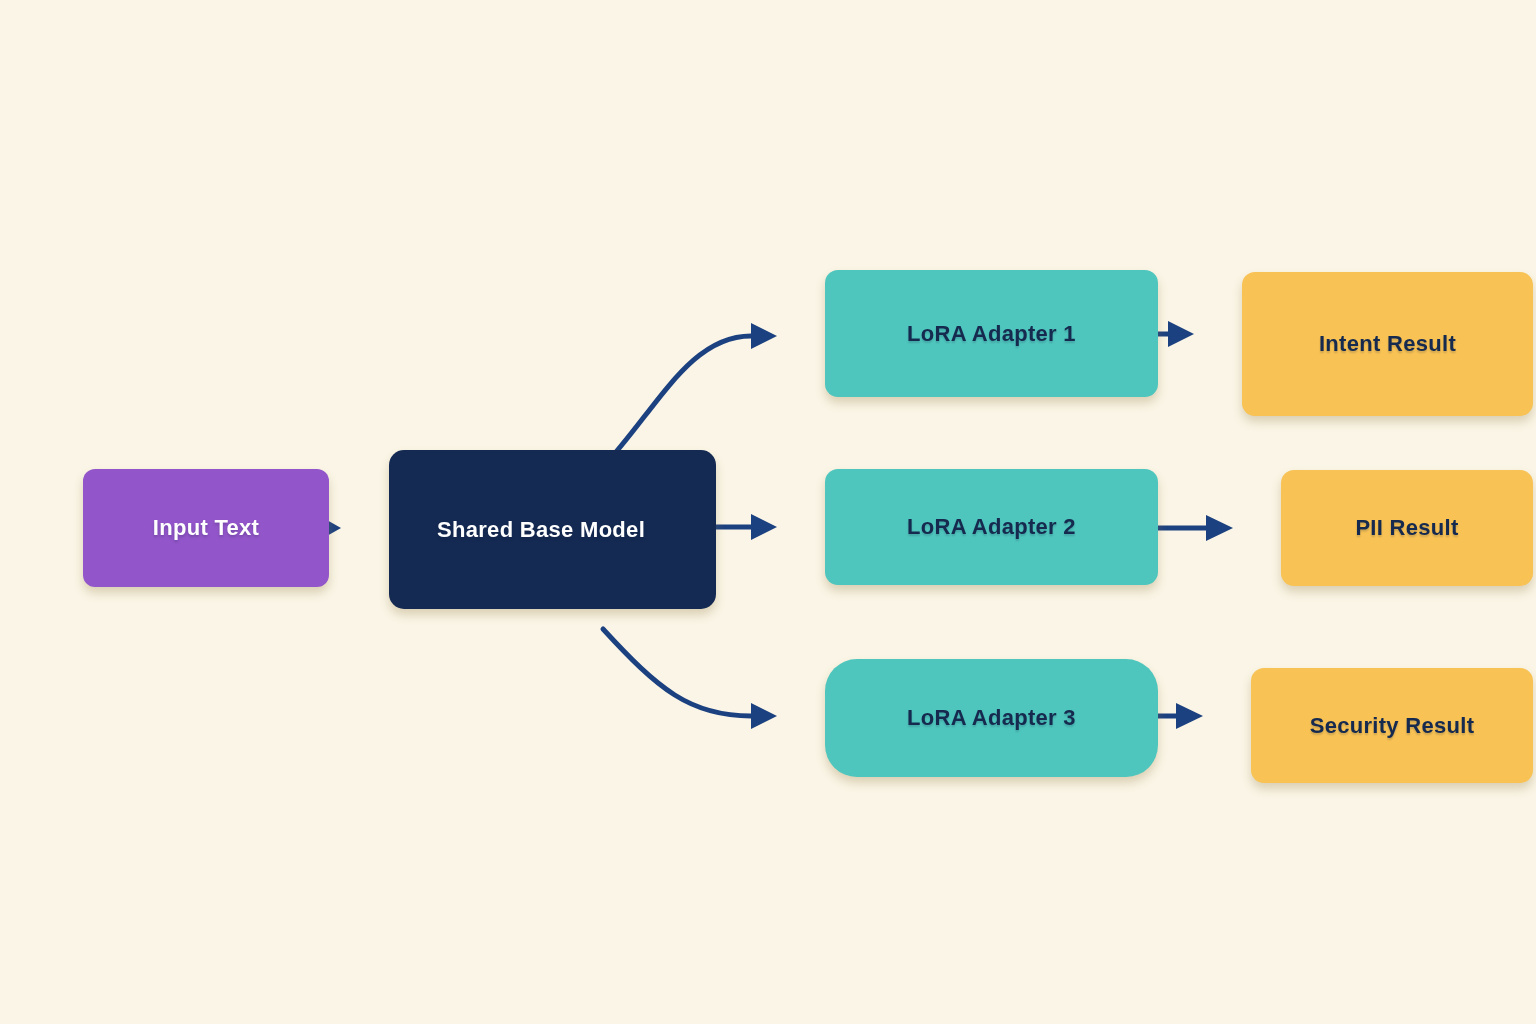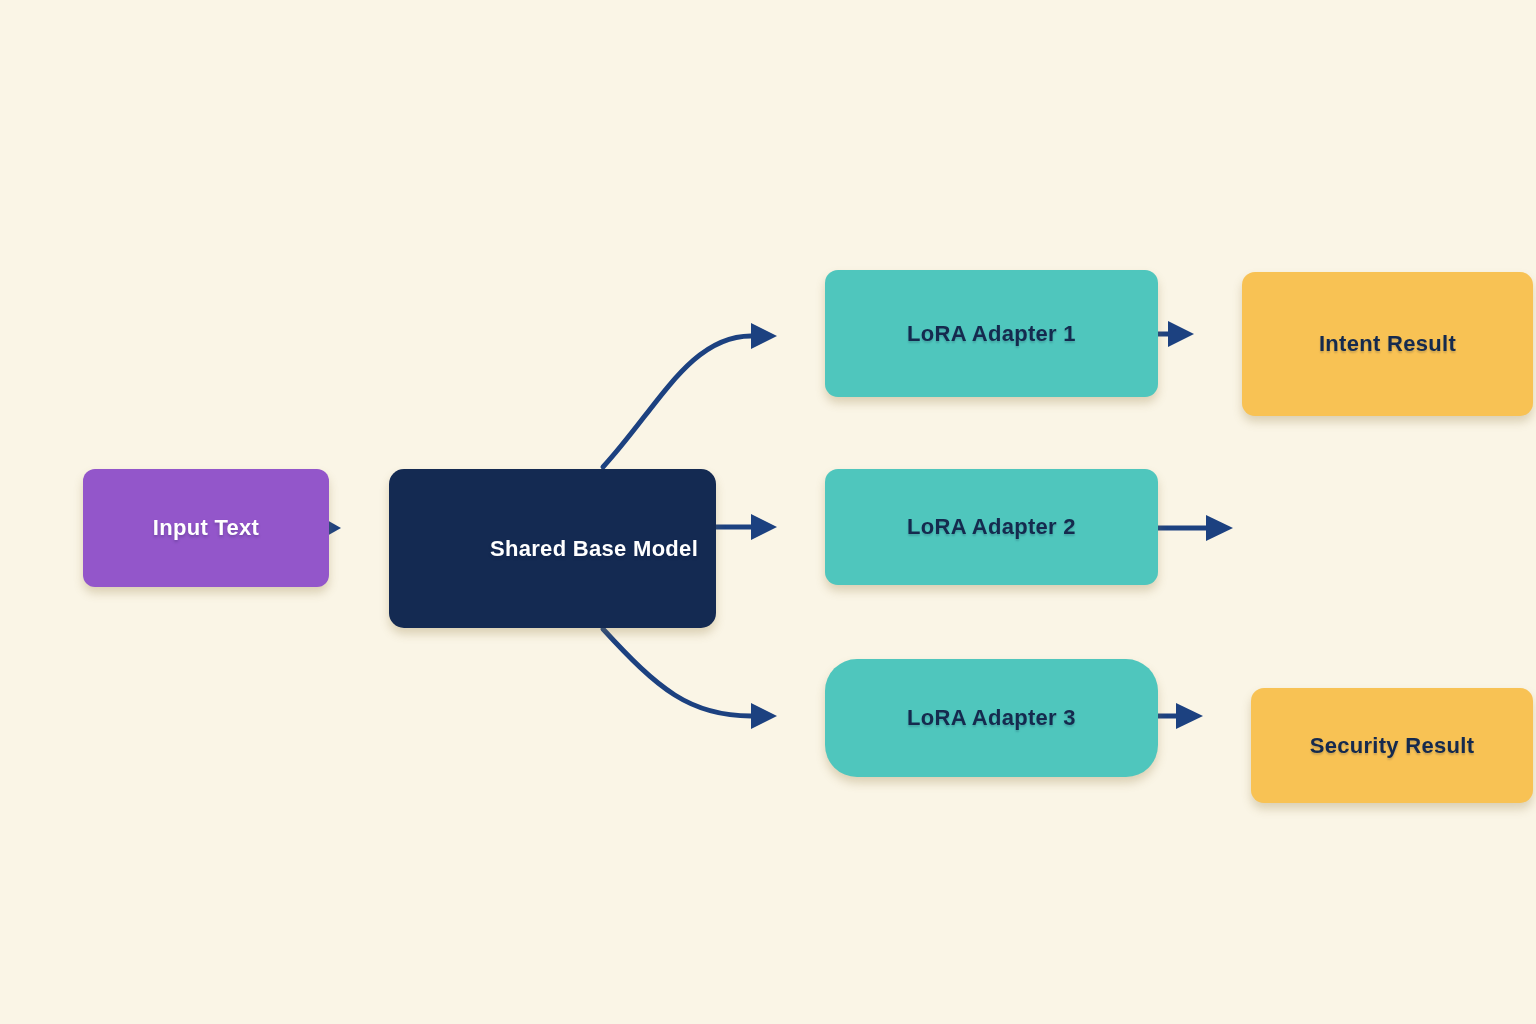--- a/index.html
+++ b/index.html
@@ -38,30 +38,30 @@
     text-align: center;
   }
   .light-text .label {
     text-shadow: 0 2px 3px rgba(20, 25, 60, 0.25);
   }
   .dark-text .label {
     text-shadow: 0 2px 2px rgba(10, 30, 60, 0.18);
   }
   
   #node-input     { left: 35px;   top: 469px; width: 246px; height: 118px; }
-  #node-base      { left: 341px;  top: 469px; width: 327px; height: 159px;
-                    justify-content: flex-end; border-radius: 15px; }
+  #node-base      { left: 341px;  top: 450px; width: 327px; height: 159px;
+                    justify-content: flex-start; border-radius: 15px; padding-left: 7px; }
   #node-base .label { text-align: left; margin-left: 41px; width: 226px;
                       line-height: 40px; }
   #node-lora1     { left: 777px;  top: 270px; width: 333px; height: 127px; }
   #node-lora2     { left: 777px;  top: 469px; width: 333px; height: 116px; }
   #node-lora3     { left: 777px;  top: 659px; width: 333px; height: 118px; }
   #node-intent    { left: 1194px; top: 272px; width: 291px; height: 144px; }
   #node-pii       { left: 1233px; top: 470px; width: 252px; height: 116px; }
-  #node-security  { left: 1203px; top: 688px; width: 282px; height: 115px; }
+  #node-security  { left: 1203px; top: 668px; width: 282px; height: 115px; }
   .edge-line {
     fill: none;
     stroke-width: 5px;
     stroke-linecap: round;
   }
 </style>
 </head>
 <body>
 
 <div id="canvas" style="background: rgb(250, 245, 230);">
@@ -107,18 +107,21 @@
   </div>
 
   <div id="node-lora3" class="node dark-text" style="background: rgb(79, 198, 189); color: rgb(21, 42, 78); border-radius: 32px;">
     <span class="label">LoRA Adapter 3</span>
   </div>
 
   <div id="node-intent" class="node dark-text" style="background: rgb(248, 194, 84); color: rgb(21, 42, 78);">
     <span class="label">Intent Result</span>
   </div>
 
+  <div id="node-pii" class="node dark-text" style="background: rgb(248, 194, 84); color: rgb(21, 42, 78);">
+    <span class="label">PII Result</span>
+  </div>
 
   <div id="node-security" class="node dark-text" style="background: rgb(248, 194, 84); color: rgb(21, 42, 78);">
     <span class="label">Security Result</span>
   </div>
 
 </div>
 
 </body></html>

